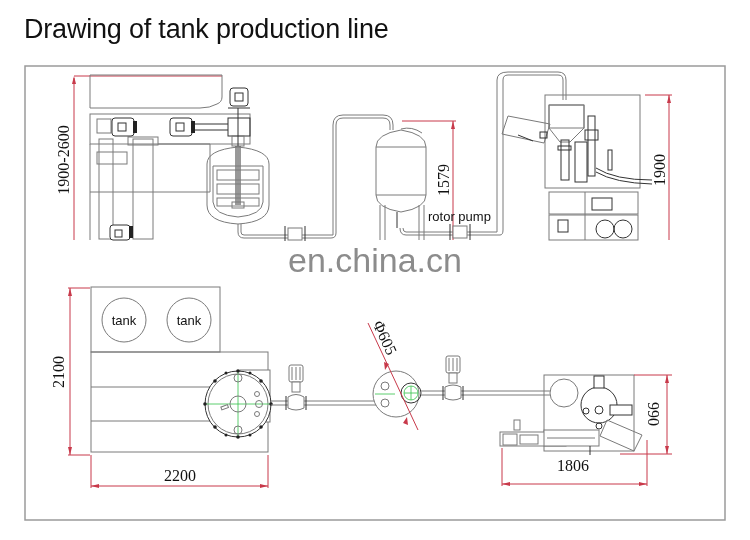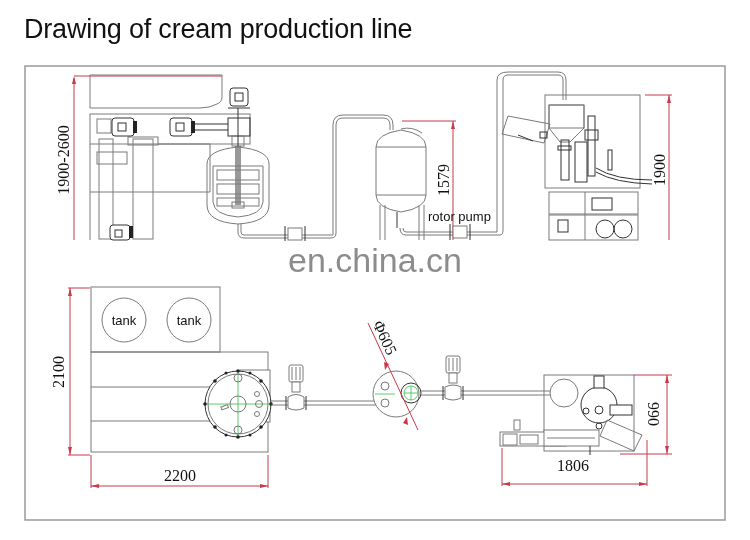--- a/index.html
+++ b/index.html
@@ -13,21 +13,21 @@
   .arr { fill: #c8394a; }
   .green { stroke: #33c24a; stroke-width: 0.8; fill: none; }
   .dimtxt { font-family: "Liberation Serif", serif; font-size: 16px; fill: #111111; }
   .lbltxt { font-family: "Liberation Sans", sans-serif; font-size: 13px; fill: #111111; }
   .wm { font-family: "Liberation Sans", sans-serif; font-size: 34px; fill: #8c8c8c; }
   .frame { stroke: #9a9a9a; stroke-width: 1.5; fill: none; }
 </style>
 </head>
 <body>
 
-<div class="title">Drawing of cream production line</div>
+<div class="title">Drawing of tank production line</div>
 
 <svg class="drawing" width="750" height="540" viewBox="0 0 750 540">
 
   <rect class="frame" x="25" y="66" width="700" height="454"></rect>
 
   <g>
 
     <g>
       <line class="dim" x1="74" y1="76" x2="222" y2="76"></line>
       <line class="dim" x1="74" y1="78" x2="74" y2="240"></line>

